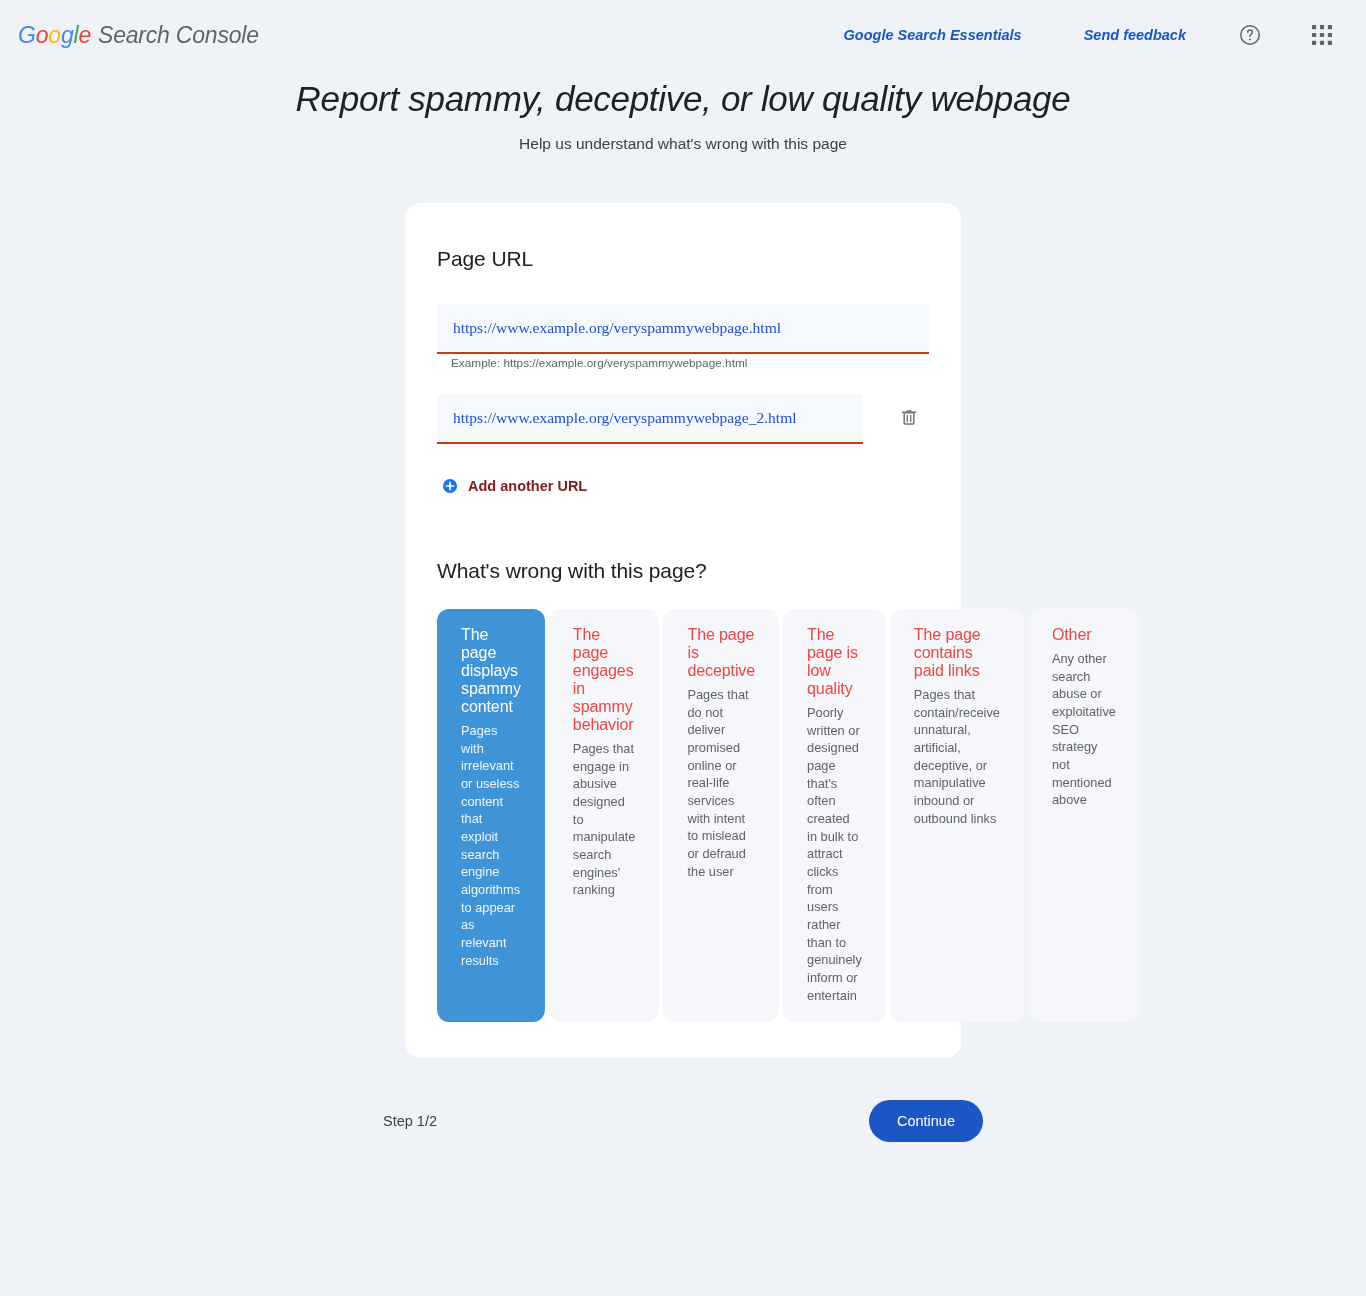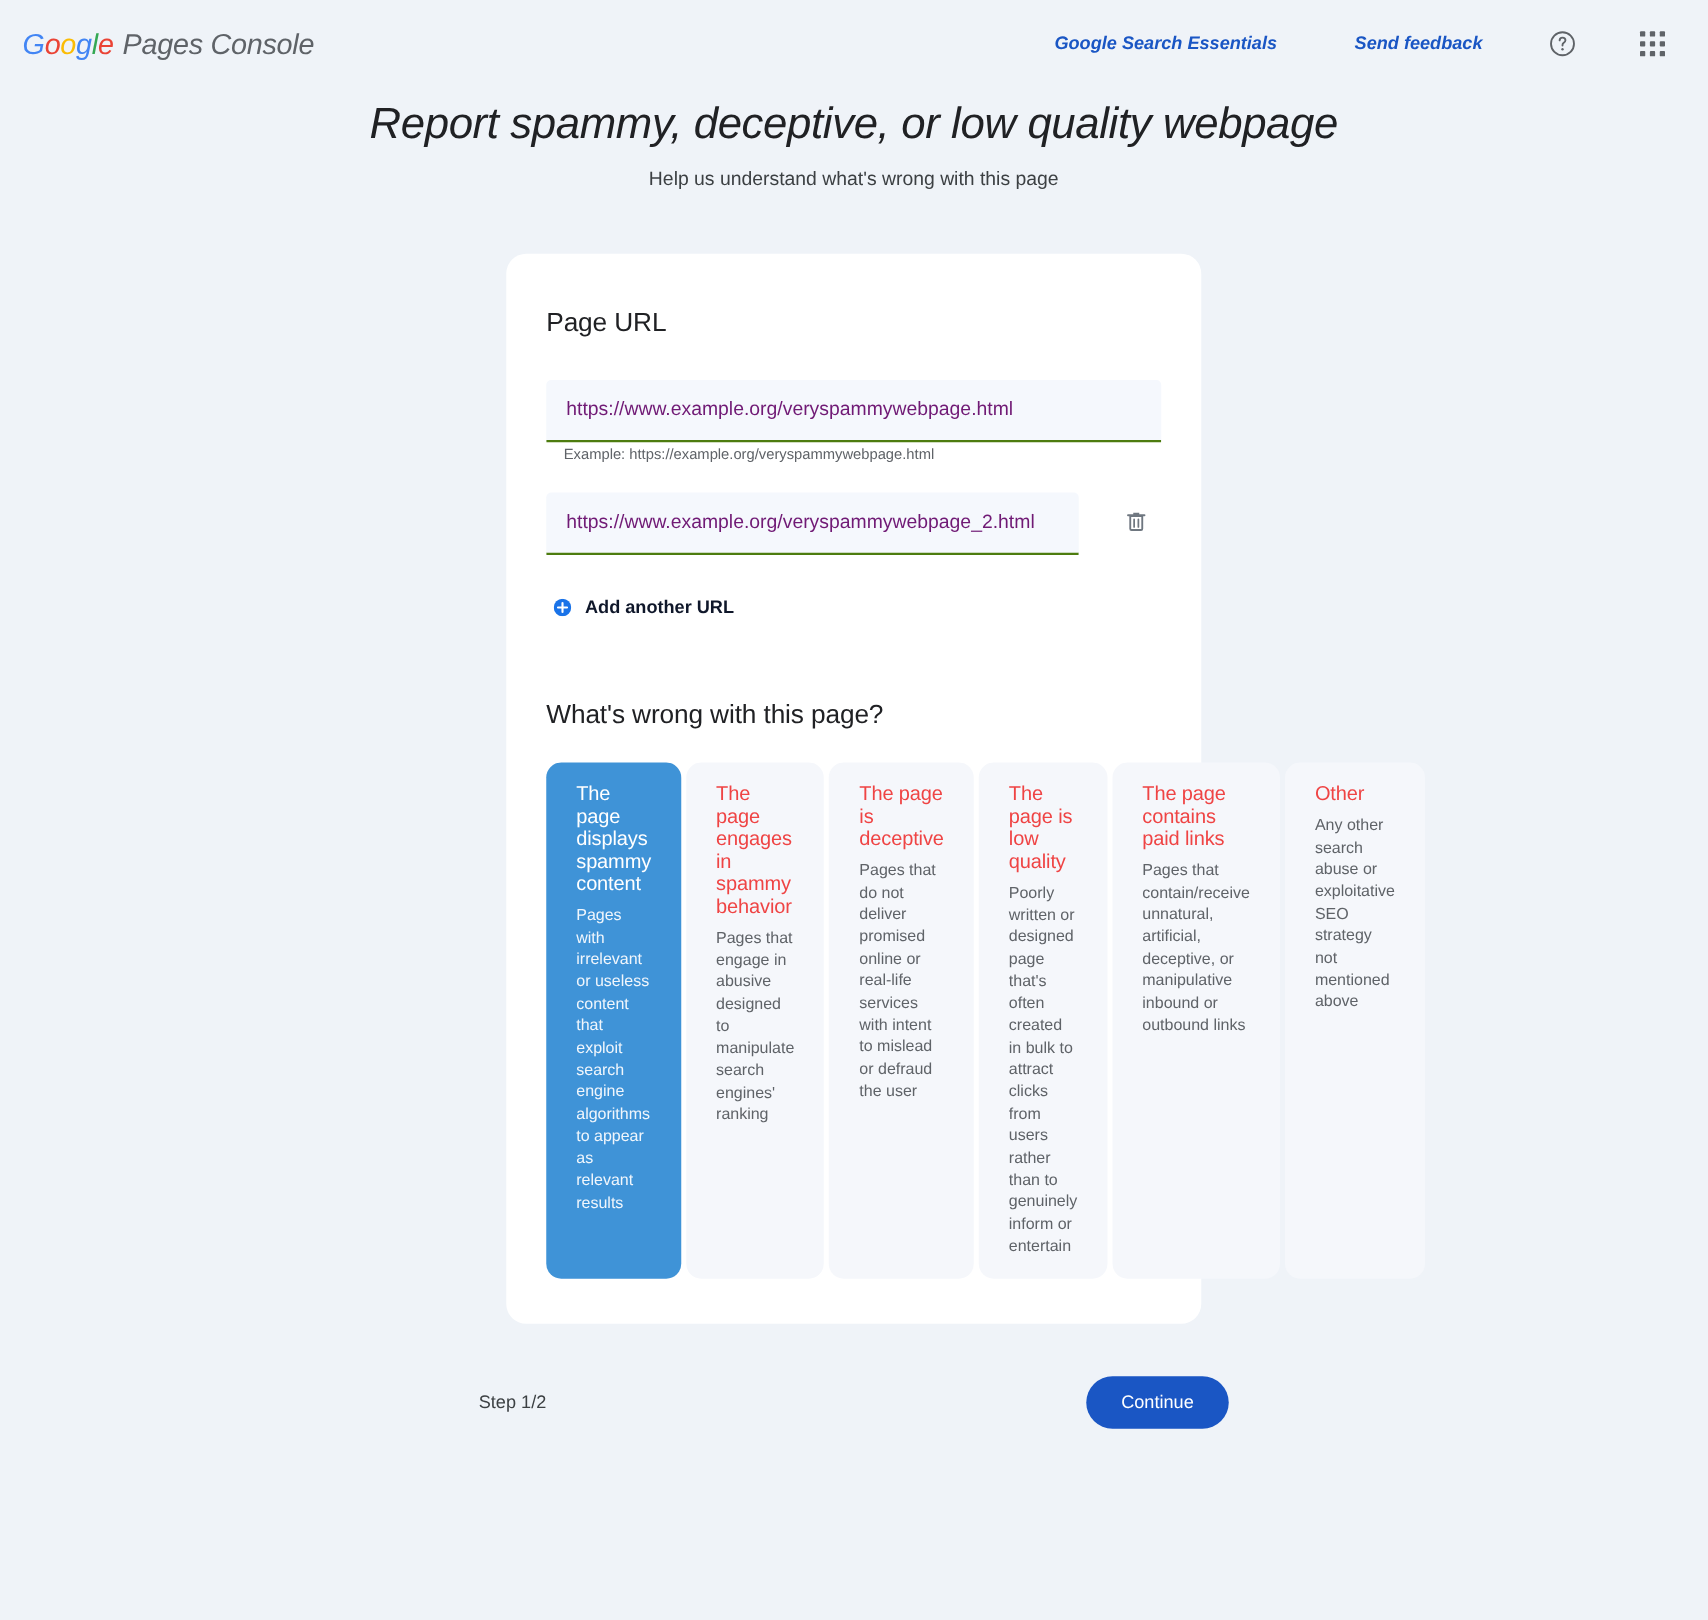--- a/index.html
+++ b/index.html
@@ -103,28 +103,28 @@
     letter-spacing: -0.1px;
   }
 
   
   .field-wrap { margin-top: 33px; }
   .field-row { display: flex; align-items: flex-start; }
 
   .text-field {
     background: #f5f8fd;
     border: none;
-    border-bottom: 2px solid #4d7c0f;
+    border-bottom: 2px solid #c2410c;
     border-radius: 4px 4px 0 0;
     height: 50px;
     width: 100%;
     padding: 0 16px;
     font-size: 15.5px;
-    font-family: Liberation Sans, sans-serif;
-    color: #701a75;
+    font-family: Liberation Serif, serif;
+    color: #1d4ed8;
     outline: none;
   }
   .text-field::placeholder { color: #80868b; }
   .field-one { width: 536px; }
   .field-two { width: 470px; }
 
   .hint {
     font-size: 11.8px;
     color: #5f6368;
     margin-top: 2px;
@@ -142,21 +142,21 @@
     border-radius: 50%;
     cursor: pointer;
     flex: none;
   }
 
   .add-url {
     margin-top: 34px;
     display: inline-flex;
     align-items: center;
     gap: 11px;
-    color: #0f172a;
+    color: #7f1d1d;
     font-size: 14.5px;
     font-weight: bold;
     cursor: pointer;
     margin-left: 6px;
   }
   .plus-icon {
     width: 14px; height: 14px;
     flex: none;
     display: block;
   }
@@ -212,21 +212,21 @@
     cursor: pointer;
   }
 </style>
 </head>
 <body>
 
 <div class="topbar">
 
   <div class="brand">
     <span class="brand-logo"><span class="g1">G</span><span class="o1">o</span><span class="o2">o</span><span class="g2">g</span><span class="l">l</span><span class="e">e</span></span>
-    <span class="brand-product">Pages Console</span>
+    <span class="brand-product">Search Console</span>
   </div>
 
   <div class="topbar-right">
     <a class="top-link first" href="#">Google Search Essentials</a>
     <a class="top-link" href="#">Send feedback</a>
 
     <div class="icon-btn">
       <span>
         <svg width="24" height="24" viewBox="0 0 24 24" fill="none">
           <circle cx="12" cy="12" r="9.2" stroke="#5f6368" stroke-width="1.5"></circle>

